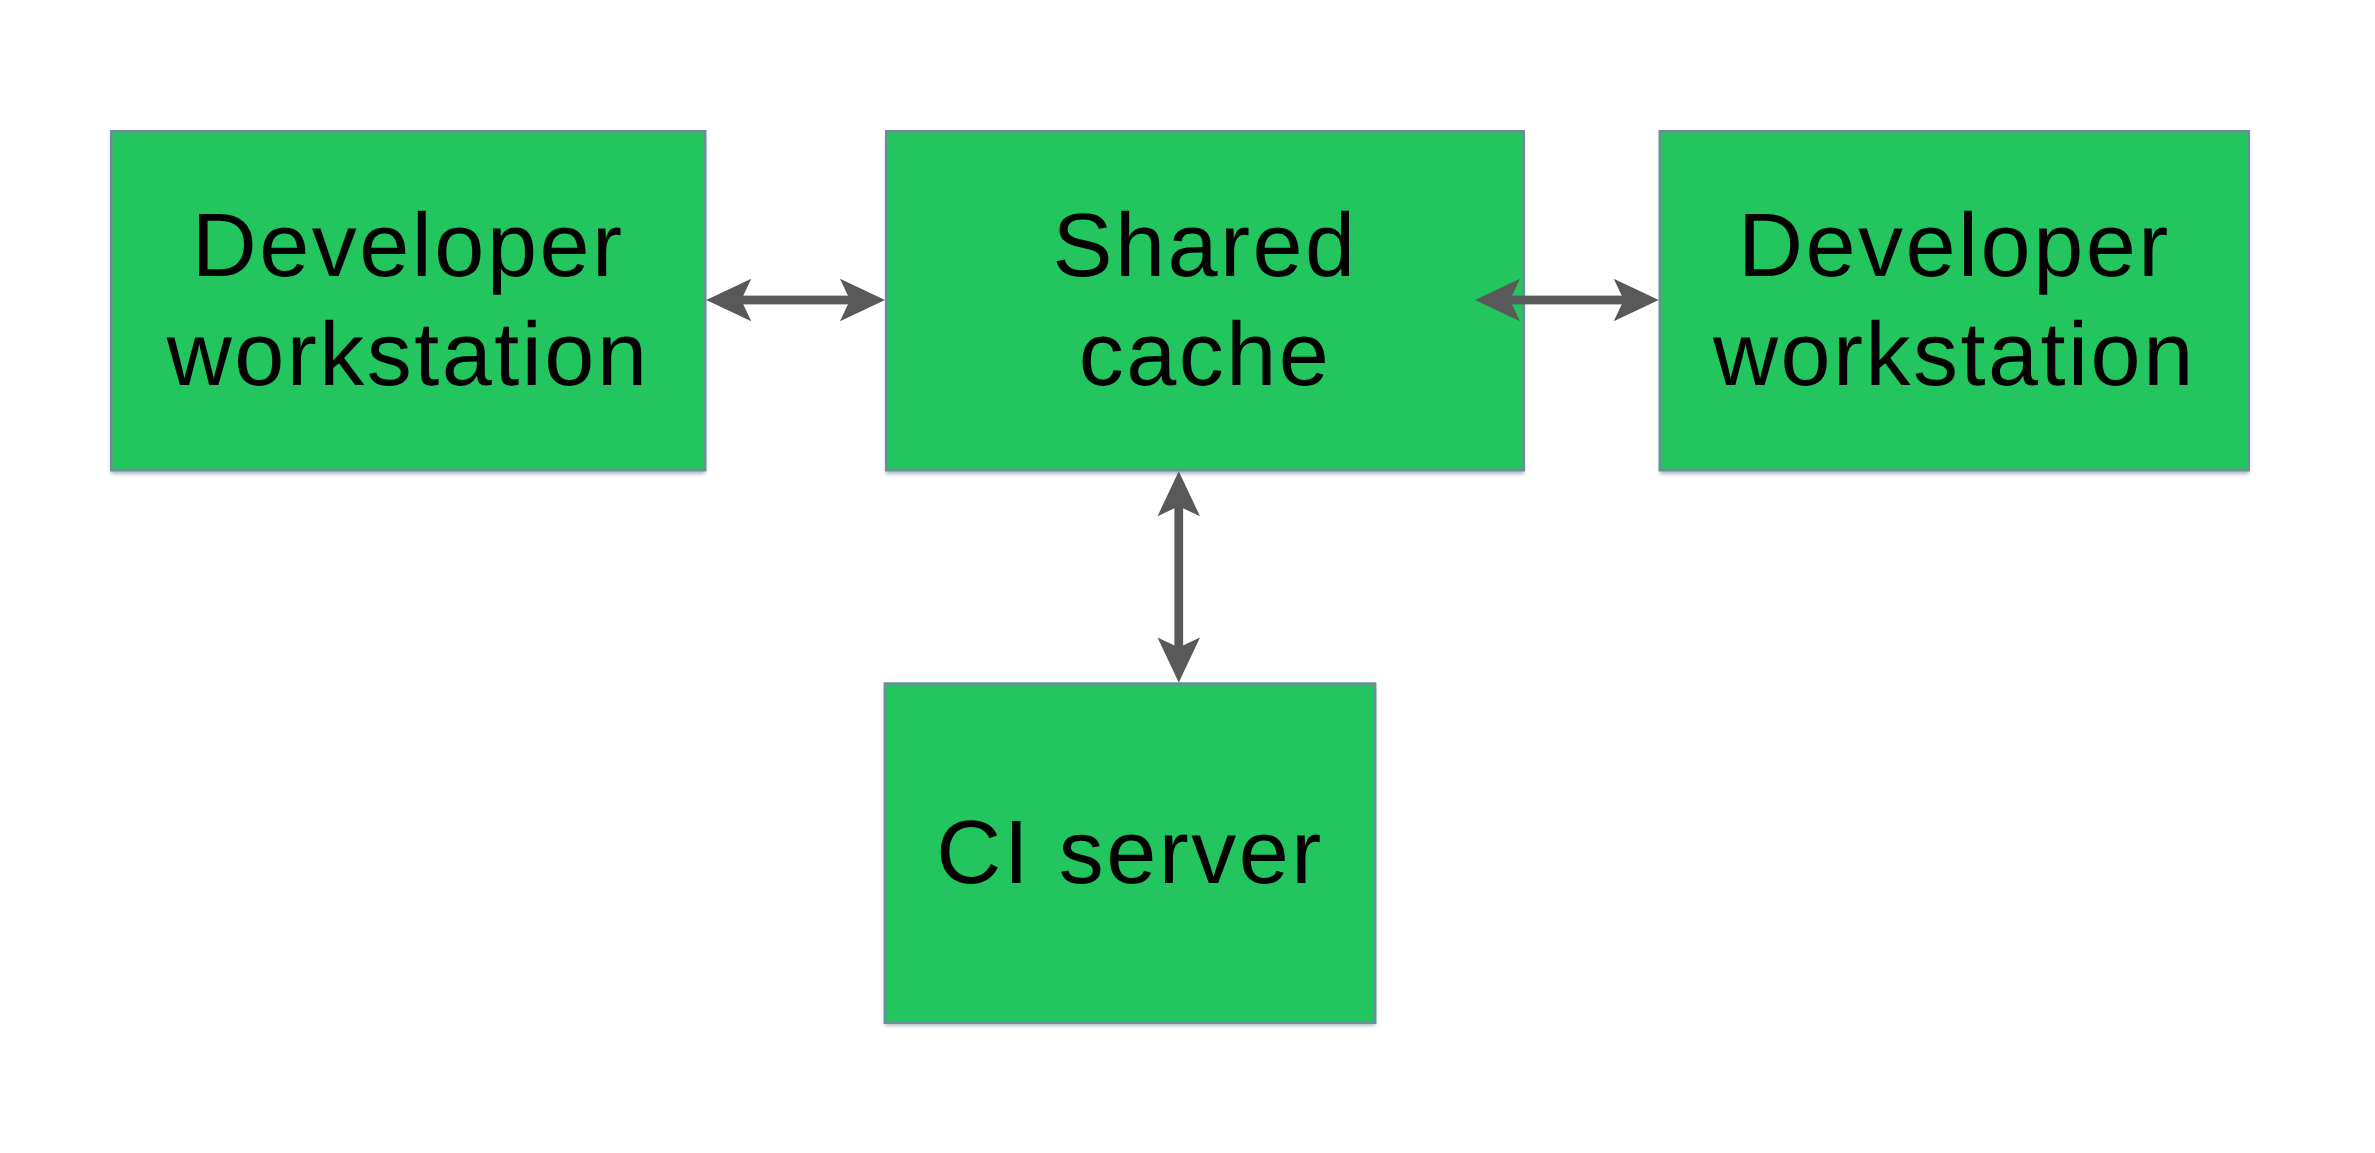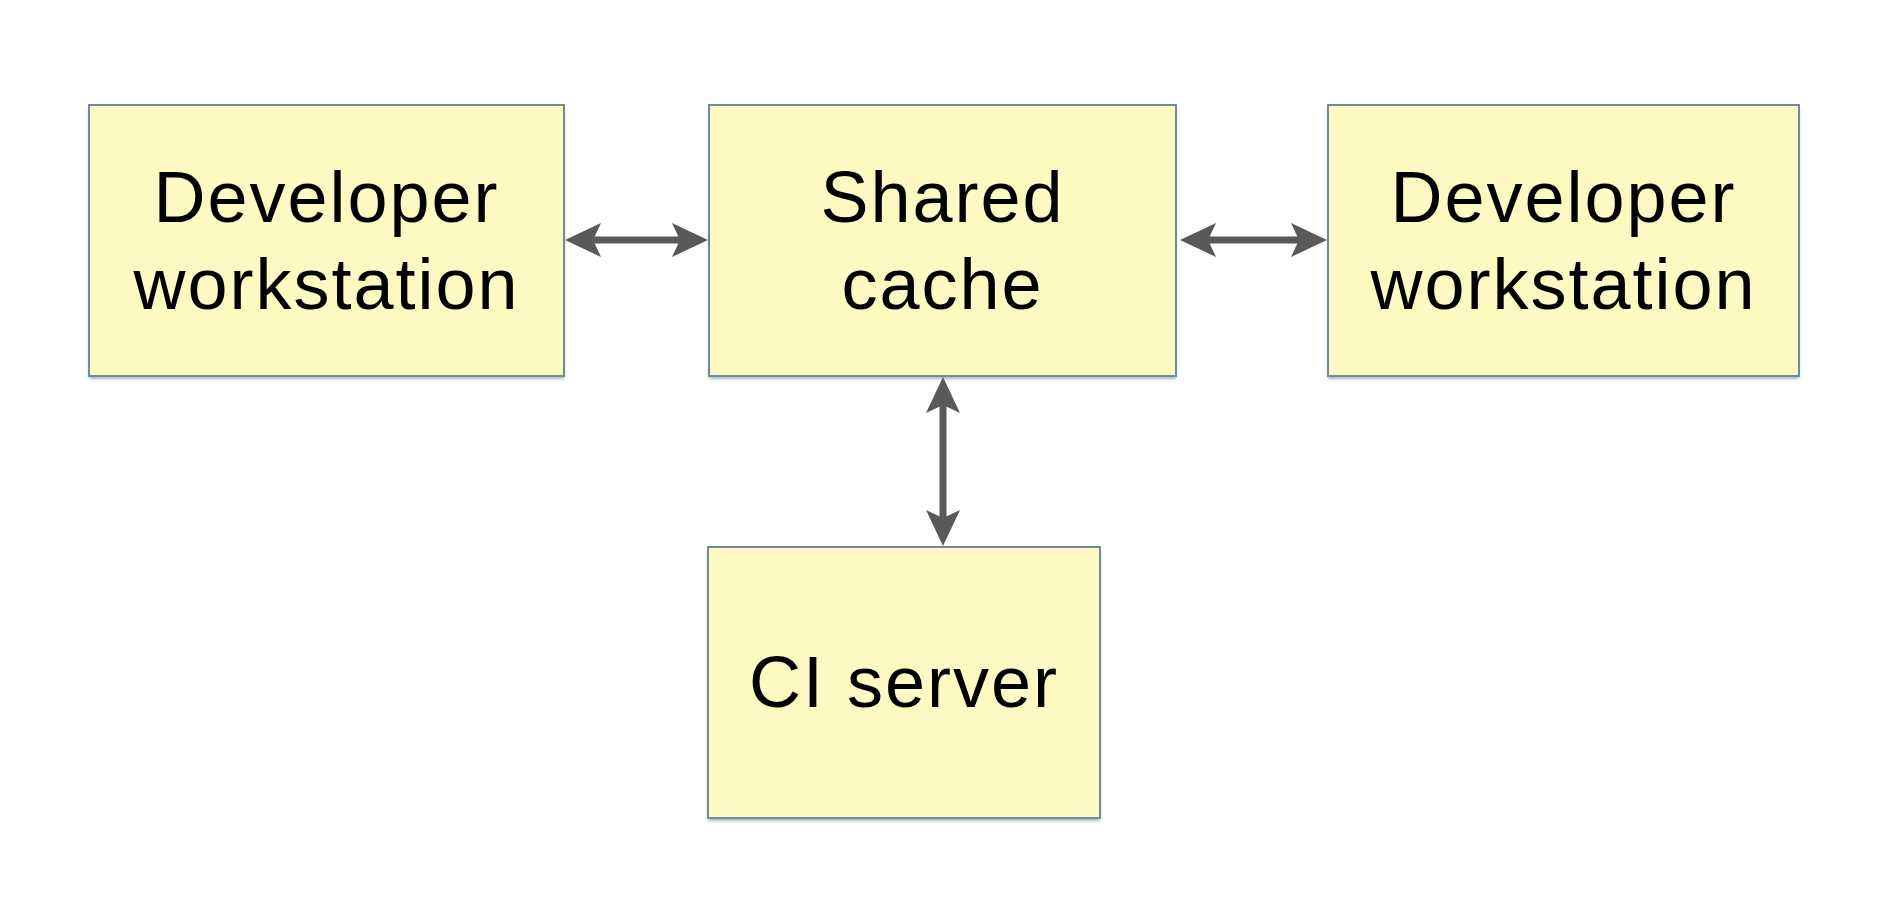--- a/index.html
+++ b/index.html
@@ -11,37 +11,37 @@
     position: relative;
     width: 1900px;
     height: 922px;
     background: #ffffff;
     font-family: "Liberation Sans", "DejaVu Sans", sans-serif;
     overflow: hidden;
   }
   .node {
     position: absolute;
     box-sizing: border-box;
-    background-color: #fef9c3;
+    background-color: #22c55e;
     border: 2px solid #6f8c9a;
     box-shadow: 0 3px 3px -1px rgba(100, 125, 138, 0.55);
     display: flex;
     align-items: center;
     justify-content: center;
     text-align: center;
   }
   .node-label {
     color: #000000;
     font-size: 72px;
     line-height: 1.2;
     letter-spacing: 2px;
     white-space: pre-line;
   }
   .node-dev-left   { left: 88px;   top: 104px; width: 477px; height: 273px; }
-  .node-cache      { left: 708px;  top: 104px; width: 469px; height: 273px; }
+  .node-cache      { left: 708px;  top: 104px; width: 512px; height: 273px; }
   .node-dev-right  { left: 1327px; top: 104px; width: 473px; height: 273px; }
   .node-ci         { left: 707px;  top: 546px; width: 394px; height: 273px; }
   .arrow {
     position: absolute;
     display: block;
   }
   .arrow-h1 { left: 565px;  top: 218px; }
   .arrow-h2 { left: 1180px; top: 218px; }
   .arrow-v  { left: 921px;  top: 377px; }
 </style>

